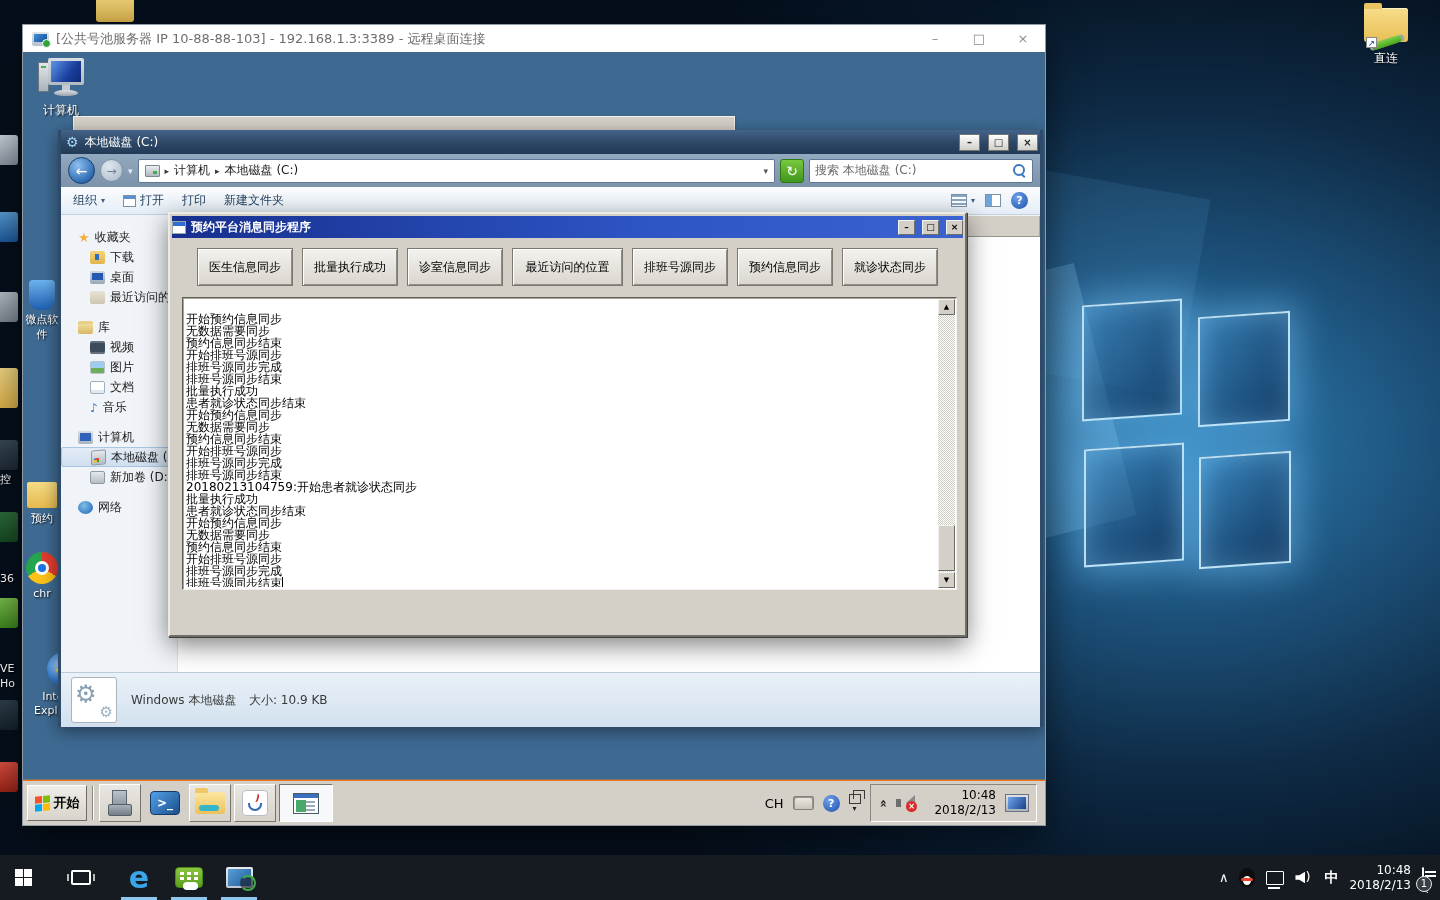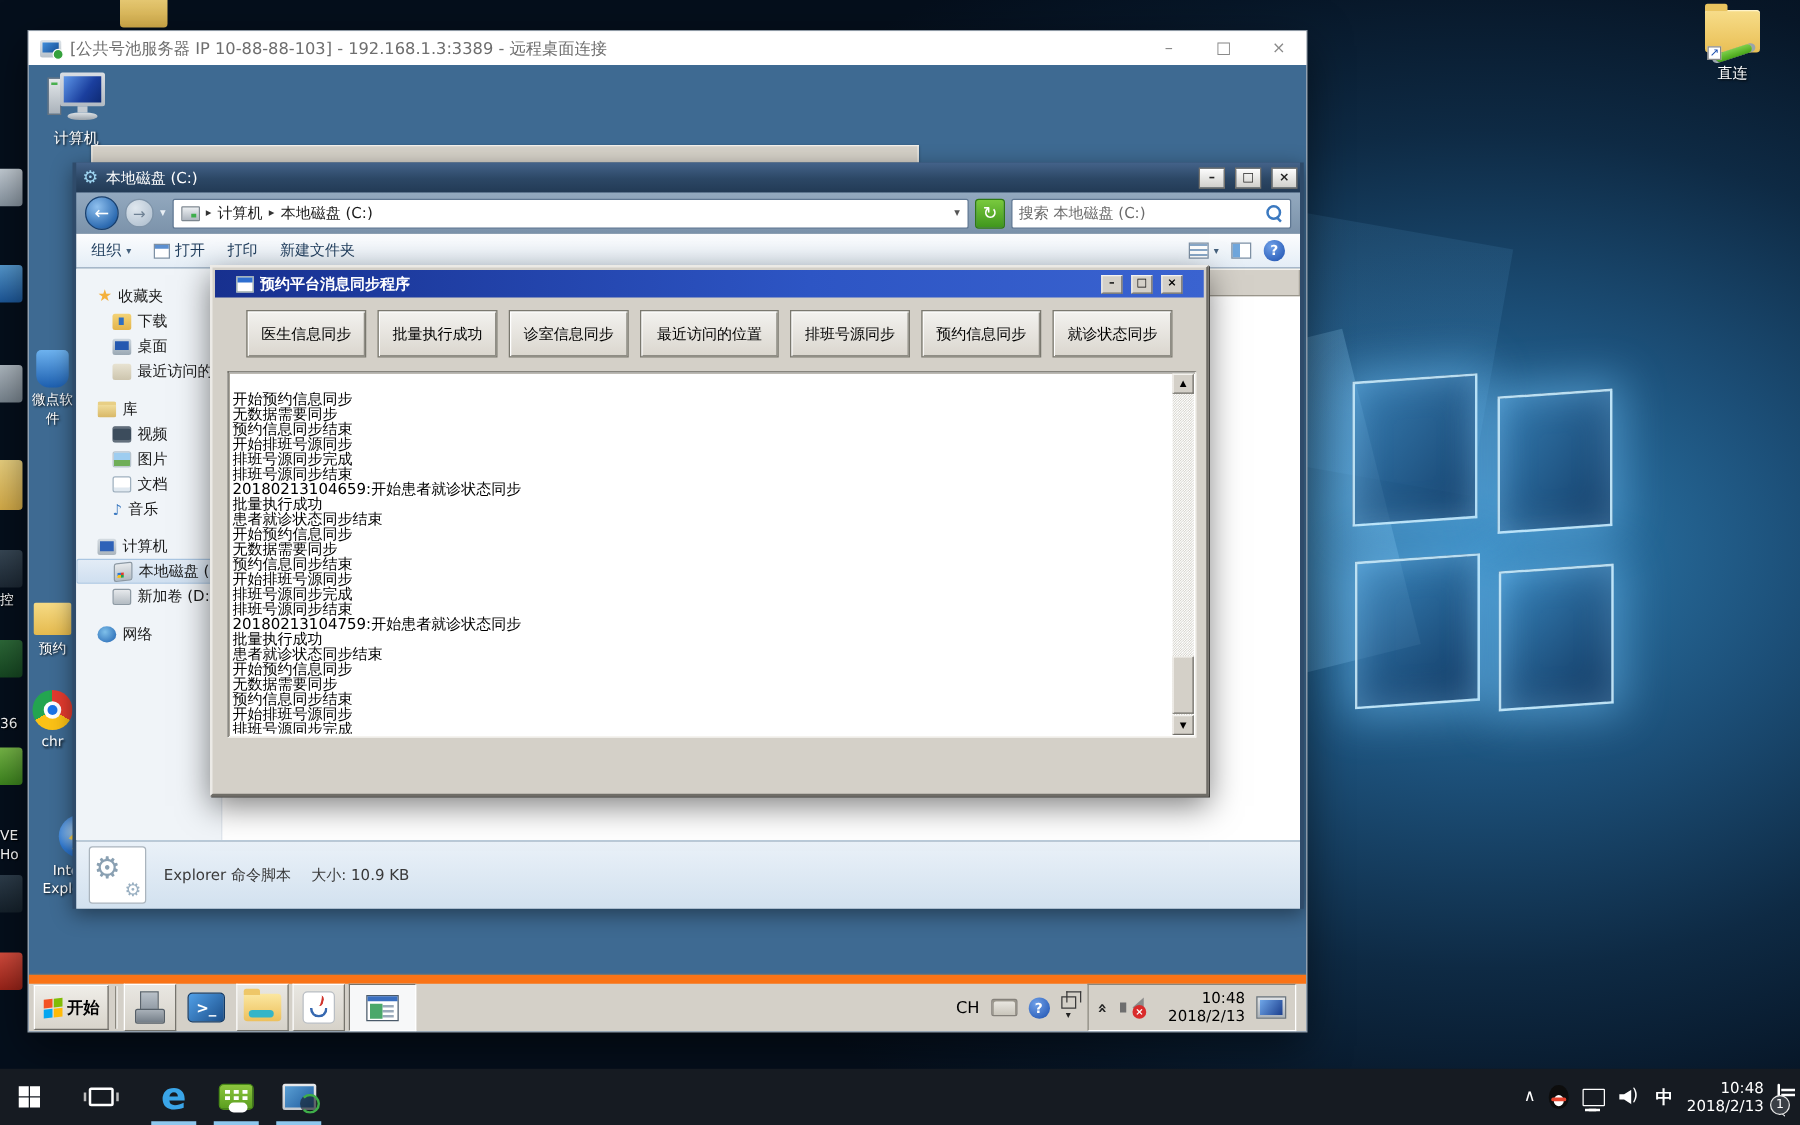--- a/index.html
+++ b/index.html
@@ -150,21 +150,21 @@
 .fd-name { width:96px; color:#111; }
 .fd-mod { width:214px; color:#3a3a3a; }
 .fd-cre { color:#3a3a3a; }
 .fd-type { width:118px; color:#3a3a3a; }
 .fd-size { color:#3a3a3a; }
 
 
 .dialog { position:absolute; left:145px; top:160px; width:799px; height:425px; background:#d4d0c8;
   border:2px solid; border-color:#eceae6 #6f6d67 #6f6d67 #eceae6; box-shadow:1px 1px 0 #3f3e3b, 0 8px 24px rgba(0,0,0,.5); }
 .dlg-tb { height:22px; margin:2px; background:linear-gradient(90deg,#17308f,#2d55c4 60%, #3a63d0);
-  display:flex; align-items:center; gap:5px; padding:0 17px; }
+  display:flex; align-items:center; gap:5px; padding:0 0; }
 .dlg-ico { width:14px; height:13px; background:#fff; border:1px solid #9aa; position:relative; }
 .dlg-ico::before { content:""; position:absolute; left:0; top:0; right:0; height:4px; background:#2f6fd0; }
 .dlg-title { color:#fff; font-size:12px; font-weight:bold; flex:1; white-space:nowrap; overflow:hidden; }
 .dlg-btn { width:17px; height:15px; background:#d4d0c8; border:1px solid; border-color:#f4f2ee #6f6d67 #6f6d67 #f4f2ee;
   font-size:9px; font-weight:bold; color:#000; display:flex; align-items:center; justify-content:center; margin-left:2px; }
 .dlg-row { display:flex; gap:9px; padding:8px 27px 0; }
 .wbtn { height:38px; background:linear-gradient(#f3f2ef,#dad6ce); border:1px solid #7a786f;
   box-shadow:inset 1px 1px 0 #fff, inset -1px -1px 0 #8f8d85; font-size:12px; color:#000;
   display:flex; align-items:center; justify-content:center; white-space:nowrap; }
 .dlg-row .wbtn { flex:1; }
@@ -181,21 +181,21 @@
 .sb-btn { position:absolute; left:0; width:17px; height:16px; background:#d4d0c8; border:1px solid;
   border-color:#f4f2ee #6f6d67 #6f6d67 #f4f2ee; font-size:7px; color:#000; display:flex; align-items:center; justify-content:center; }
 .sb-up { top:0; } .sb-dn { bottom:0; }
 .sb-thumb { position:absolute; left:0; bottom:17px; width:17px; height:46px; background:#d4d0c8;
   border:1px solid; border-color:#f4f2ee #6f6d67 #6f6d67 #f4f2ee; }
 .stopwrap { position:absolute; left:0; right:0; top:385px; display:flex; justify-content:center; }
 .stop-btn { width:190px; height:33px; font-size:13px; }
 
 
 .rtb { position:absolute; left:0; bottom:0; width:1022px; height:45px; background:#d4d0c8;
-  border-top:7px solid #f97316; box-shadow:0 -1px 0 #77756e; display:flex; align-items:center; padding:0 4px; }
+  border-top:1px solid #f97316; box-shadow:0 -1px 0 #77756e; display:flex; align-items:center; padding:0 4px; }
 .start-btn { width:60px; height:36px; background:linear-gradient(#efede8,#d8d4cb); border:1px solid;
   border-color:#fff #6f6d67 #6f6d67 #fff; display:flex; align-items:center; justify-content:center; gap:4px;
   font-size:13px; font-weight:bold; color:#000; }
 .flag { width:15px; height:15px; display:grid; grid-template-columns:7px 7px; grid-template-rows:7px 7px; gap:1px; transform:skewY(-6deg); }
 .flag i:nth-child(1){background:#f35325;} .flag i:nth-child(2){background:#81bc06;}
 .flag i:nth-child(3){background:#05a6f0;} .flag i:nth-child(4){background:#ffba08;}
 .rtb-sep { width:2px; height:34px; margin:0 5px; border-left:1px solid #8a877e; border-right:1px solid #fff; }
 .qbtn { width:42px; height:38px; margin-right:3px; display:flex; align-items:center; justify-content:center;
   border:1px solid; border-color:#fff #76746d #76746d #fff; background:linear-gradient(#e9e7e2,#d6d2c9); }
 .srv { position:relative; width:24px; height:26px; }
@@ -476,21 +476,21 @@
           </div>
         </div>
 
         <div class="ex-details">
           <div class="file-big-ico">
             <span class="g1">⚙</span>
               <span class="g2">⚙</span>
           </div>
           <div class="fd-grid">
             <div class="fd-row">
-              <span class="fd-type txt">Explorer 命令脚本</span>
+              <span class="fd-type txt">Windows 本地磁盘</span>
               <span class="fd-size txt">大小: 10.9 KB</span>
             </div>
           </div>
         </div>
       </div>
 
       <div class="dialog">
         <div class="dlg-tb">
           <span class="dlg-ico"></span>
           <span class="dlg-title txt">预约平台消息同步程序</span>
@@ -508,21 +508,20 @@
           <button class="wbtn">就诊状态同步</button>
         </div>
         <div class="logbox">
           <div class="loglines">
             <div>开始预约信息同步</div>
             <div>无数据需要同步</div>
             <div>预约信息同步结束</div>
             <div>开始排班号源同步</div>
             <div>排班号源同步完成</div>
             <div>排班号源同步结束</div>
-            <div>20180213104659:开始患者就诊状态同步</div>
             <div>批量执行成功</div>
             <div>患者就诊状态同步结束</div>
             <div>开始预约信息同步</div>
             <div>无数据需要同步</div>
             <div>预约信息同步结束</div>
             <div>开始排班号源同步</div>
             <div>排班号源同步完成</div>
             <div>排班号源同步结束</div>
             <div>20180213104759:开始患者就诊状态同步</div>
             <div>批量执行成功</div>

